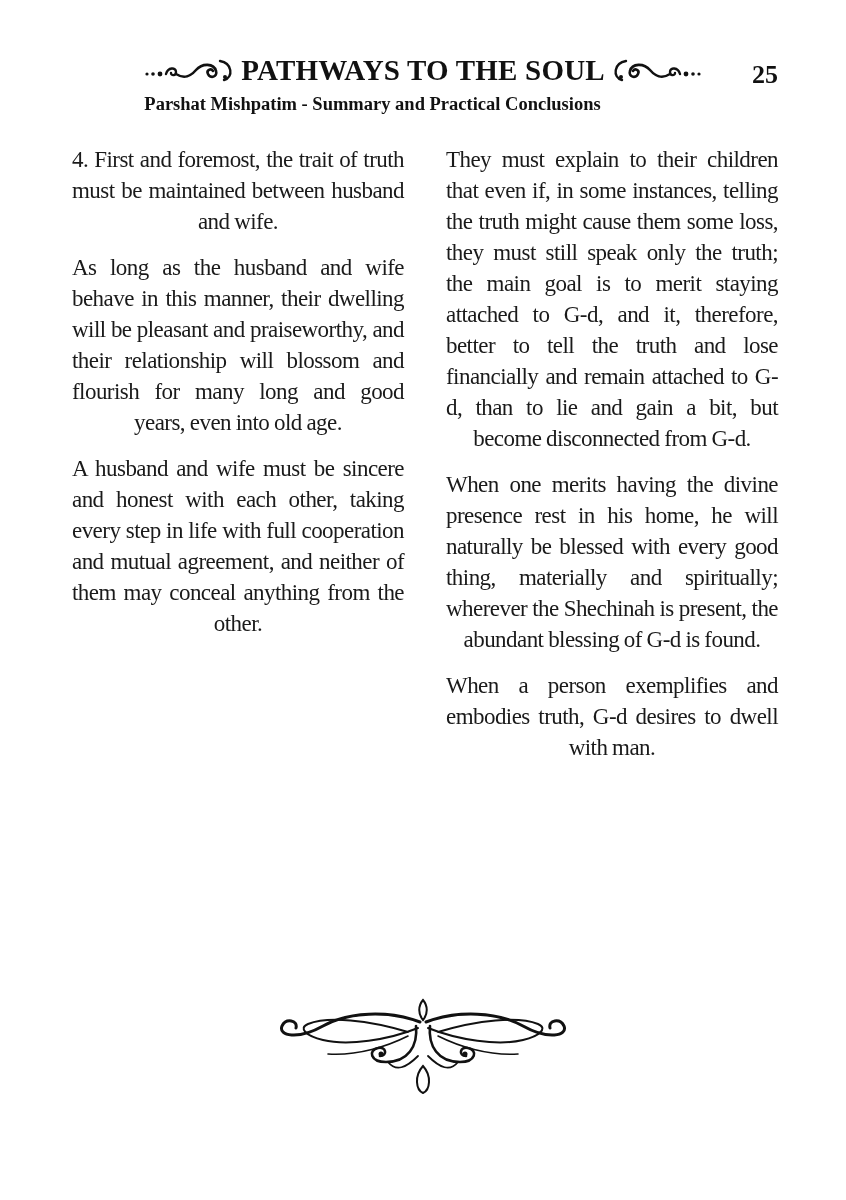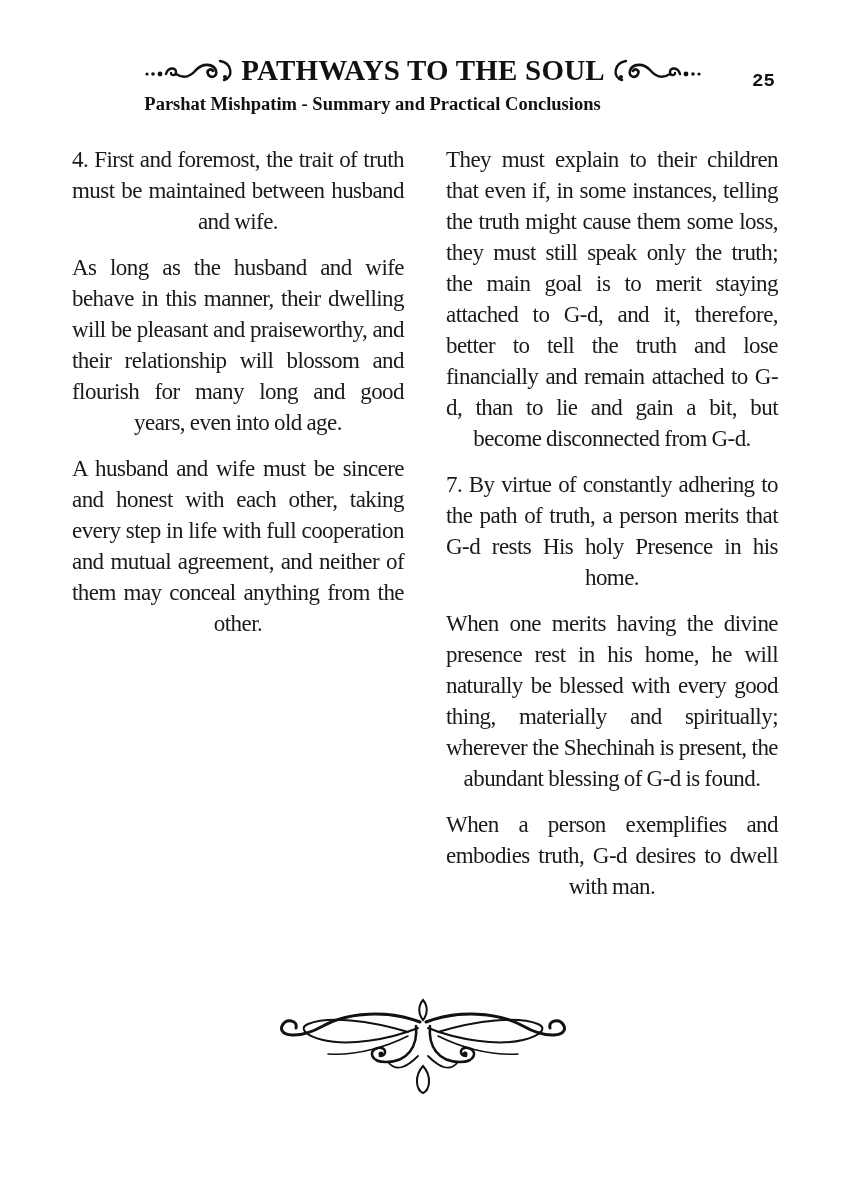--- a/index.html
+++ b/index.html
@@ -1,21 +1,21 @@
 <!DOCTYPE html>
 <html><head>
 <meta charset="utf-8">
 <style>
   html, body { margin: 0; padding: 0; background: #ffffff; }
   body { width: 846px; height: 1200px; position: relative; overflow: hidden; color: #1a1a1a; }
   .header { position: absolute; left: 0; top: 50px; width: 846px; height: 40px; }
   .title-row { position: absolute; left: 128px; top: 0; width: 590px; height: 40px; display: flex; align-items: center; justify-content: center; }
   .flourish { display: inline-block; width: 95px; height: 30px; }
   .title { font-family: "Liberation Serif", serif; font-weight: bold; font-size: 29px; letter-spacing: 0.2px; margin: 12px 4px; white-space: nowrap; color: #111; }
-  .page-number { position: absolute; left: 752px; top: 20px; font-family: Liberation Mono, monospace; font-weight: bold; font-size: 19px; color: #111; }
+  .page-number { position: absolute; left: 752px; top: 10px; font-family: Liberation Serif, serif; font-weight: bold; font-size: 26px; color: #111; }
   .subtitle { position: absolute; left: 0; top: 94px; width: 745px; text-align: center; font-family: "Liberation Serif", serif; font-weight: bold; font-size: 18.5px; color: #111; }
   .column { position: absolute; top: 144px; width: 332px; font-family: "Liberation Serif", serif; font-size: 23px; line-height: 31px; letter-spacing: -0.55px; word-spacing: -0.5px; }
   .col-left { left: 72px; }
   .col-right { left: 446px; }
   .para { margin: 0 0 15px 0; text-align: justify; text-align-last: center; hyphens: none; }
   .ornament { position: absolute; left: 268px; top: 996px; width: 310px; height: 100px; }
 </style>
 </head>
 <body>
 
@@ -47,21 +47,20 @@
 <div class="subtitle">Parshat Mishpatim - Summary and Practical Conclusions</div>
 
 <div class="column col-left">
   <p class="para">4. First and foremost, the trait of truth must be maintained between husband and wife.</p>
   <p class="para">As long as the husband and wife behave in this manner, their dwelling will be pleasant and praiseworthy, and their relationship will blossom and flourish for many long and good years, even into old age.</p>
   <p class="para">A husband and wife must be sincere and honest with each other, taking every step in life with full cooperation and mutual agreement, and neither of them may conceal anything from the other.</p>
 </div>
 
 <div class="column col-right">
   <p class="para">They must explain to their children that even if, in some instances, telling the truth might cause them some loss, they must still speak only the truth; the main goal is to merit staying attached to G-d, and it, therefore, better to tell the truth and lose financially and remain attached to G-d, than to lie and gain a bit, but become disconnected from G-d.</p>
-  <p class="para">7. By virtue of constantly adhering to the path of truth, a person merits that G-d rests His holy Presence in his home.</p>
   <p class="para">When one merits having the divine presence rest in his home, he will naturally be blessed with every good thing, materially and spiritually; wherever the Shechinah is present, the abundant blessing of G-d is found.</p>
   <p class="para">When a person exemplifies and embodies truth, G-d desires to dwell with man.</p>
 </div>
 
 <svg class="ornament" viewBox="0 0 310 100">
   <g fill="none" stroke="#111" stroke-linecap="round">
 
     <path d="M155 4 C 150 10, 150 18, 155 24 C 160 18, 160 10, 155 4 Z" stroke-width="2"></path>
     <path d="M155 70 C 146 80, 148 94, 155 97 C 162 94, 164 80, 155 70 Z" stroke-width="2"></path>
 

